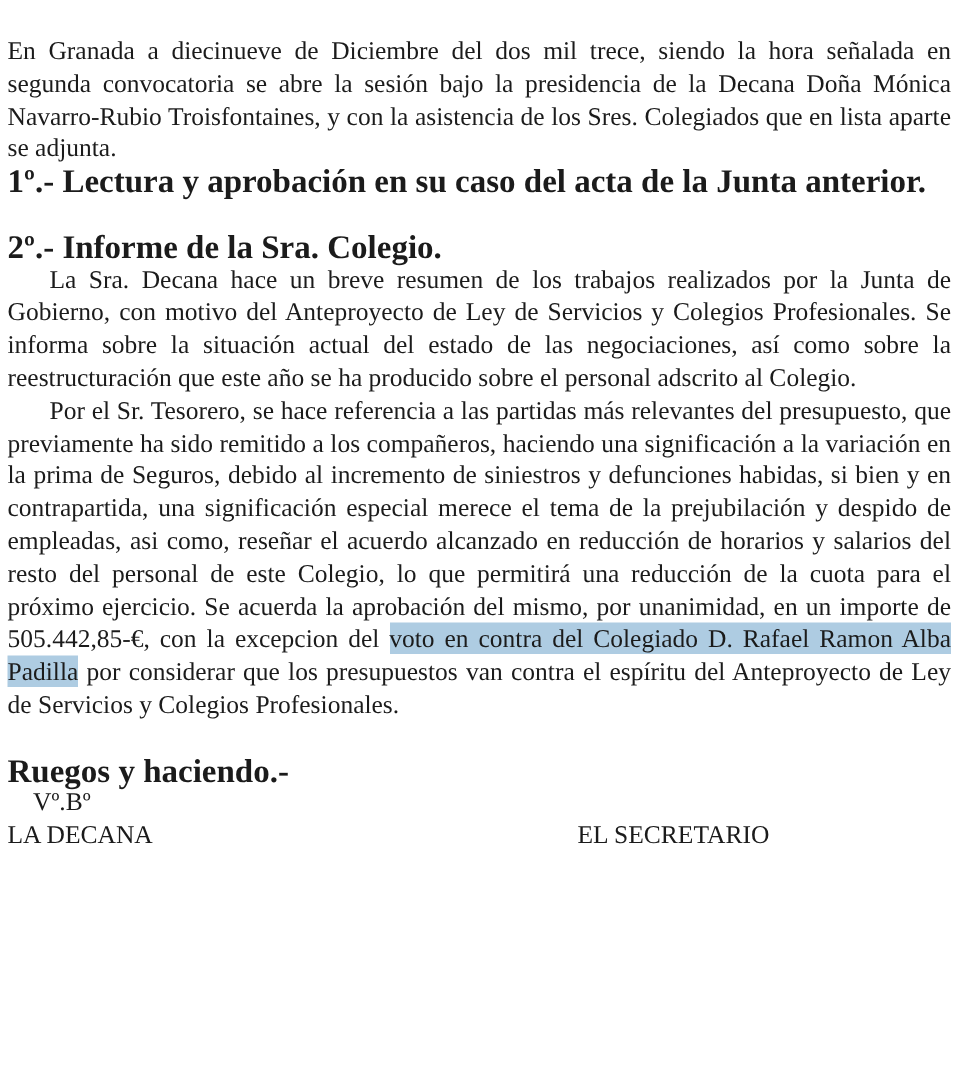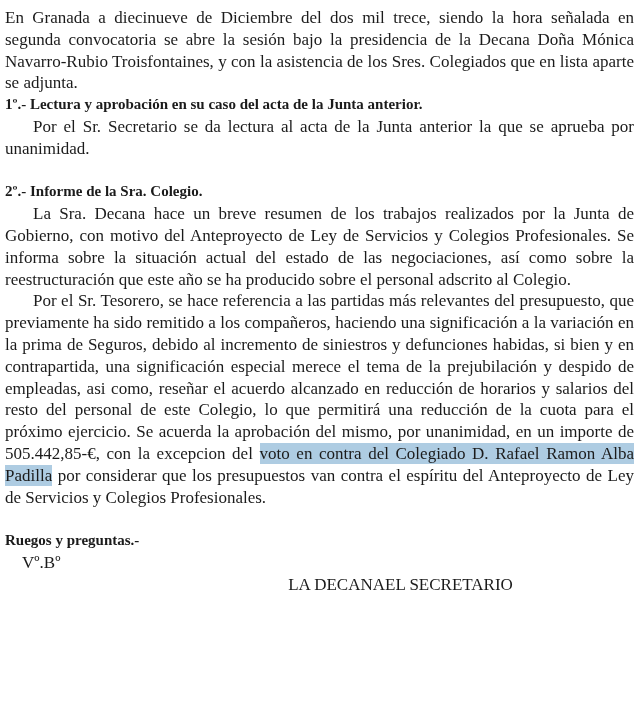--- a/index.html
+++ b/index.html
@@ -11,58 +11,58 @@
   }
   .page {
     box-sizing: border-box;
     width: 639px;
     height: 585px;
     padding: 7px 5px 0 5px;
     font-family: "Liberation Serif", "DejaVu Serif", serif;
     font-size: 17px;
     line-height: 21.8px;
     color: #1b1b1b;
+    margin-top: 16px;
   }
   p { margin: 0; }
   .justified { text-align: justify; }
   .indent { text-indent: 28px; }
   .heading {
     font-weight: bold;
     margin: 0;
-    font-size: 15px;
+    font-size: 22px;
     line-height: 21.8px;
   }
   .blank-before { margin-top: 21.8px; }
   .vb-line { padding-left: 17px; }
-  .sig-row { display: flex; text-align: right; }
+  .sig-row { display: flex; }
   .sig-left { width: 380px; }
   mark.selection {
     color: inherit;
     padding: 1px 0;
   }
 </style>
 </head>
 <body style="background: rgb(255, 255, 255);">
 
 <div class="page" style="color: rgb(27, 27, 27);">
 
   <p class="justified">En Granada a diecinueve de Diciembre del dos mil trece, siendo la hora señalada en segunda convocatoria se abre la sesión bajo la presidencia de la Decana Doña Mónica Navarro-Rubio Troisfontaines, y con la asistencia de los Sres. Colegiados que en lista aparte se adjunta.</p>
 
   <p class="heading">1º.- Lectura y aprobación en su caso del acta de la Junta anterior.</p>
 
-  <p class="justified indent">Por el Sr. Secretario se da lectura al acta de la Junta anterior la que se aprueba por unanimidad.</p>
 
   <p class="heading blank-before">2º.- Informe de la Sra. Colegio.</p>
 
   <p class="justified indent">La Sra. Decana hace un breve resumen de los trabajos realizados por la Junta de Gobierno, con motivo del Anteproyecto de Ley de Servicios y Colegios Profesionales. Se informa sobre la situación actual del estado de las negociaciones, así como sobre la reestructuración que este año se ha producido sobre el personal adscrito al Colegio.</p>
 
 
   <p class="justified indent"><span>Por el Sr. Tesorero, se hace referencia a las partidas más relevantes del presupuesto, que previamente ha sido remitido a los compañeros, haciendo una significación a la variación en la prima de Seguros, debido al incremento de siniestros y defunciones habidas, si bien y en contrapartida, una significación especial merece el tema de la prejubilación y despido de empleadas, asi como, reseñar el acuerdo alcanzado en reducción de horarios y salarios del resto del personal de este Colegio, lo que permitirá una reducción de la cuota para el próximo ejercicio. Se acuerda la aprobación del mismo, por unanimidad, en un importe de 505.442,85-€, con la excepcion del </span><mark class="selection" style="background: rgb(174, 204, 226);">voto en contra del Colegiado D. Rafael Ramon Alba Padilla</mark><span> por considerar que los presupuestos van contra el espíritu del Anteproyecto de Ley de Servicios y Colegios Profesionales.</span></p>
 
-  <p class="heading blank-before">Ruegos y preguntas.-</p>
+  <p class="heading blank-before">Ruegos y haciendo.-</p>
 
 
   <p class="vb-line">Vº.Bº</p>
 
   <div class="sig-row">
     <span class="sig-left">LA DECANA</span>
     <span>EL SECRETARIO</span>
   </div>
 
 </div>

